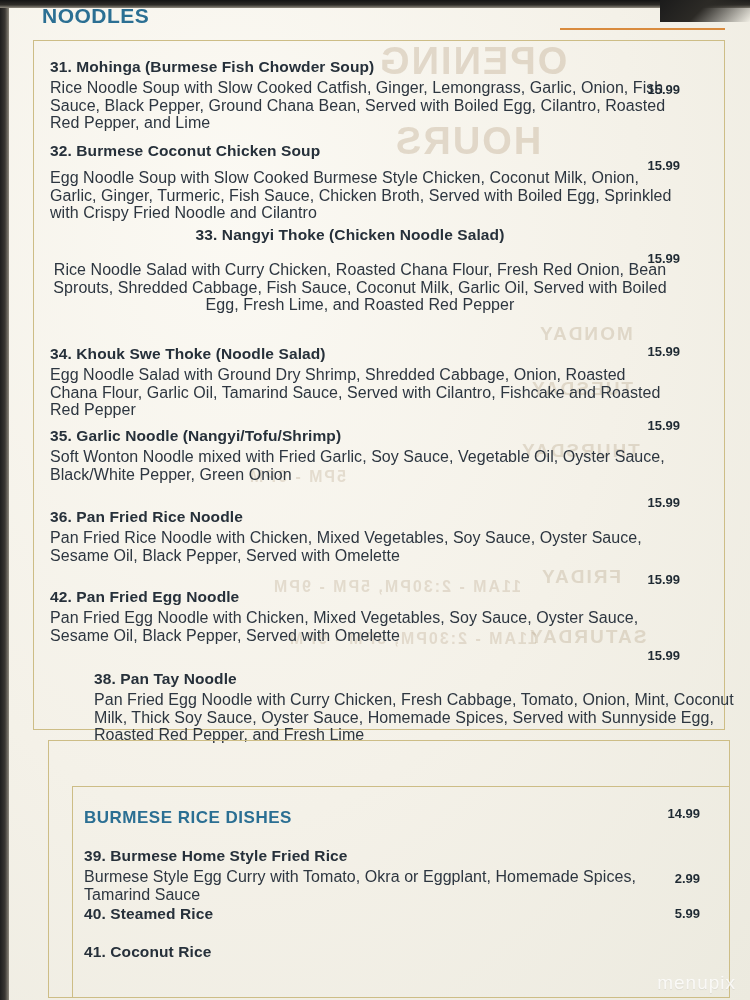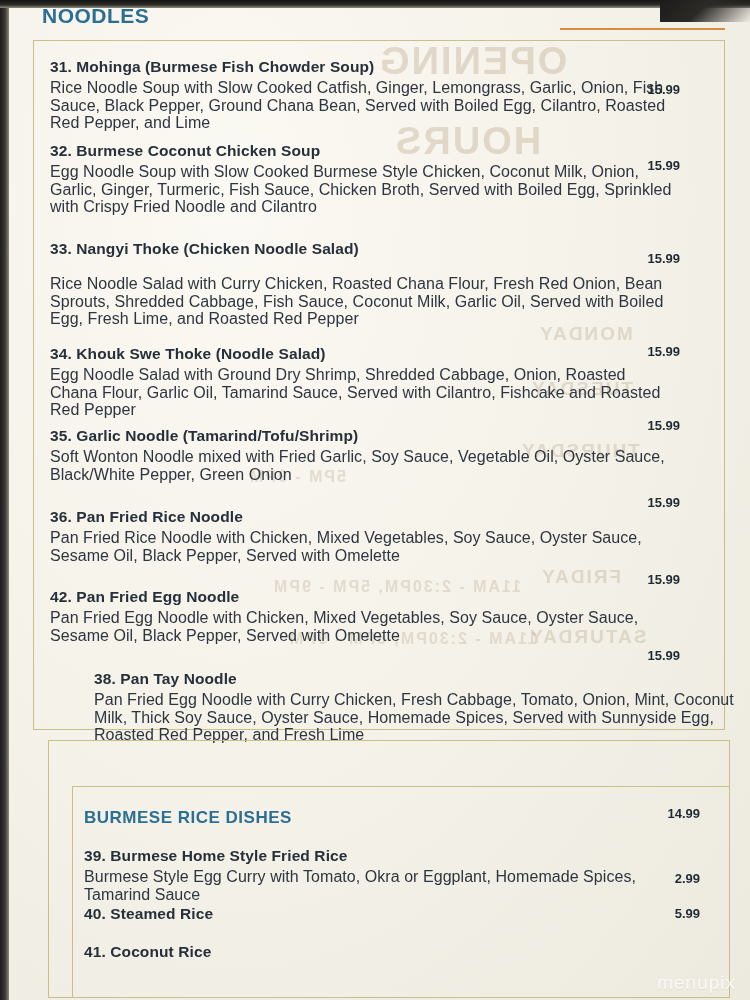--- a/index.html
+++ b/index.html
@@ -139,38 +139,38 @@
   <div class="frame" style="left:33px; top:40px; width:692px; height:690px;"></div>
 
   <div class="item" style="left:50px; top:58px; width:600px;">
     <div class="item-name"><span>31.</span> <span>Mohinga (Burmese Fish Chowder Soup)</span></div>
     <div class="item-desc" style="margin-top:3px; width:620px;">Rice Noodle Soup with Slow Cooked Catfish, Ginger, Lemongrass, Garlic, Onion, Fish Sauce, Black Pepper, Ground Chana Bean, Served with Boiled Egg, Cilantro, Roasted Red Pepper, and Lime</div>
   </div>
   <div class="price" style="left:600px; top:82px; width:80px;">15.99</div>
 
   <div class="item" style="left:50px; top:142px; width:600px;">
     <div class="item-name"><span>32.</span> <span>Burmese Coconut Chicken Soup</span></div>
-    <div class="item-desc" style="margin-top:3px; width:630px;">Egg Noodle Soup with Slow Cooked Burmese Style Chicken, Coconut Milk, Onion, Garlic, Ginger, Turmeric, Fish Sauce, Chicken Broth, Served with Boiled Egg, Sprinkled with Crispy Fried Noodle and Cilantro</div>
+    <div class="item-desc" style="margin-top:9px; width:630px;">Egg Noodle Soup with Slow Cooked Burmese Style Chicken, Coconut Milk, Onion, Garlic, Ginger, Turmeric, Fish Sauce, Chicken Broth, Served with Boiled Egg, Sprinkled with Crispy Fried Noodle and Cilantro</div>
   </div>
   <div class="price" style="left:600px; top:158px; width:80px;">15.99</div>
 
-  <div class="item" style="left:50px; top:240px; width:600px;">
+  <div class="item" style="left:50px; top:226px; width:600px;text-align:center;">
     <div class="item-name"><span>33.</span> <span>Nangyi Thoke (Chicken Noodle Salad)</span></div>
     <div class="item-desc" style="margin-top:17px; width:620px;">Rice Noodle Salad with Curry Chicken, Roasted Chana Flour, Fresh Red Onion, Bean Sprouts, Shredded Cabbage, Fish Sauce, Coconut Milk, Garlic Oil, Served with Boiled Egg, Fresh Lime, and Roasted Red Pepper</div>
   </div>
   <div class="price" style="left:600px; top:251px; width:80px;">15.99</div>
 
   <div class="item" style="left:50px; top:345px; width:600px;">
     <div class="item-name"><span>34.</span> <span>Khouk Swe Thoke (Noodle Salad)</span></div>
     <div class="item-desc" style="margin-top:3px; width:620px;">Egg Noodle Salad with Ground Dry Shrimp, Shredded Cabbage, Onion, Roasted Chana Flour, Garlic Oil, Tamarind Sauce, Served with Cilantro, Fishcake and Roasted Red Pepper</div>
   </div>
   <div class="price" style="left:600px; top:344px; width:80px;">15.99</div>
 
   <div class="item" style="left:50px; top:427px; width:600px;">
-    <div class="item-name"><span>35.</span> <span>Garlic Noodle (Tamarind/Tofu/Shrimp)</span></div>
+    <div class="item-name"><span>35.</span> <span>Garlic Noodle (Nangyi/Tofu/Shrimp)</span></div>
     <div class="item-desc" style="margin-top:3px; width:630px;">Soft Wonton Noodle mixed with Fried Garlic, Soy Sauce, Vegetable Oil, Oyster Sauce, Black/White Pepper, Green Onion</div>
   </div>
   <div class="price" style="left:600px; top:418px; width:80px;">15.99</div>
 
   <div class="item" style="left:50px; top:508px; width:600px;">
     <div class="item-name"><span>36.</span> <span>Pan Fried Rice Noodle</span></div>
     <div class="item-desc" style="margin-top:3px; width:630px;">Pan Fried Rice Noodle with Chicken, Mixed Vegetables, Soy Sauce, Oyster Sauce, Sesame Oil, Black Pepper, Served with Omelette</div>
   </div>
   <div class="price" style="left:600px; top:495px; width:80px;">15.99</div>
 

